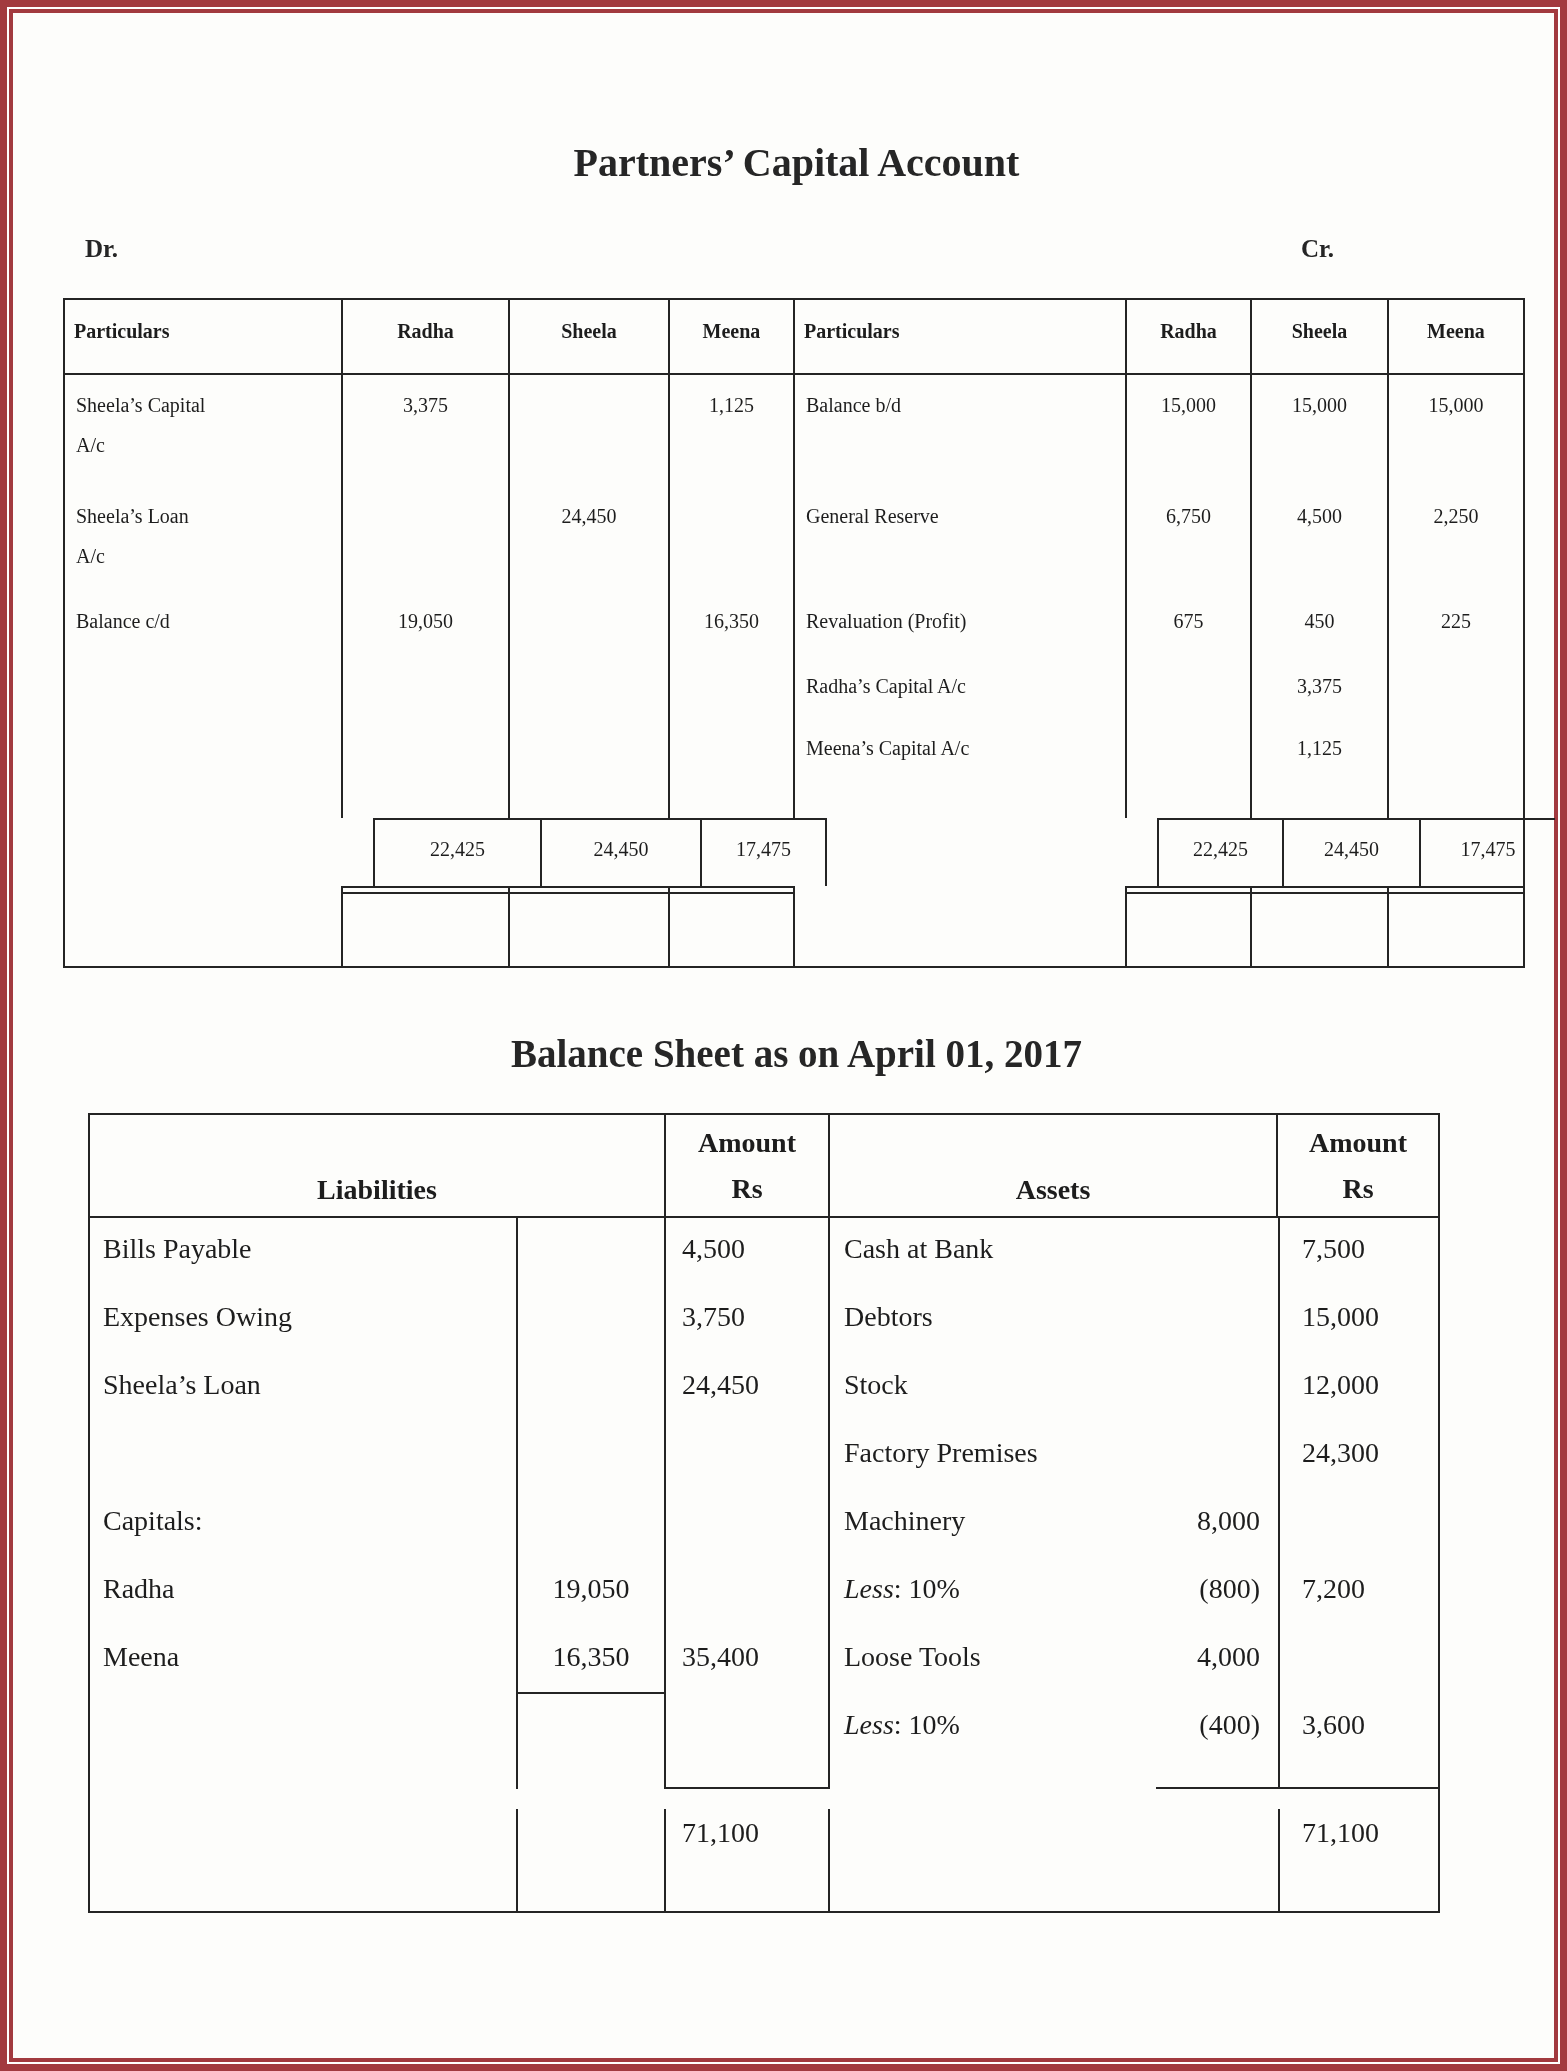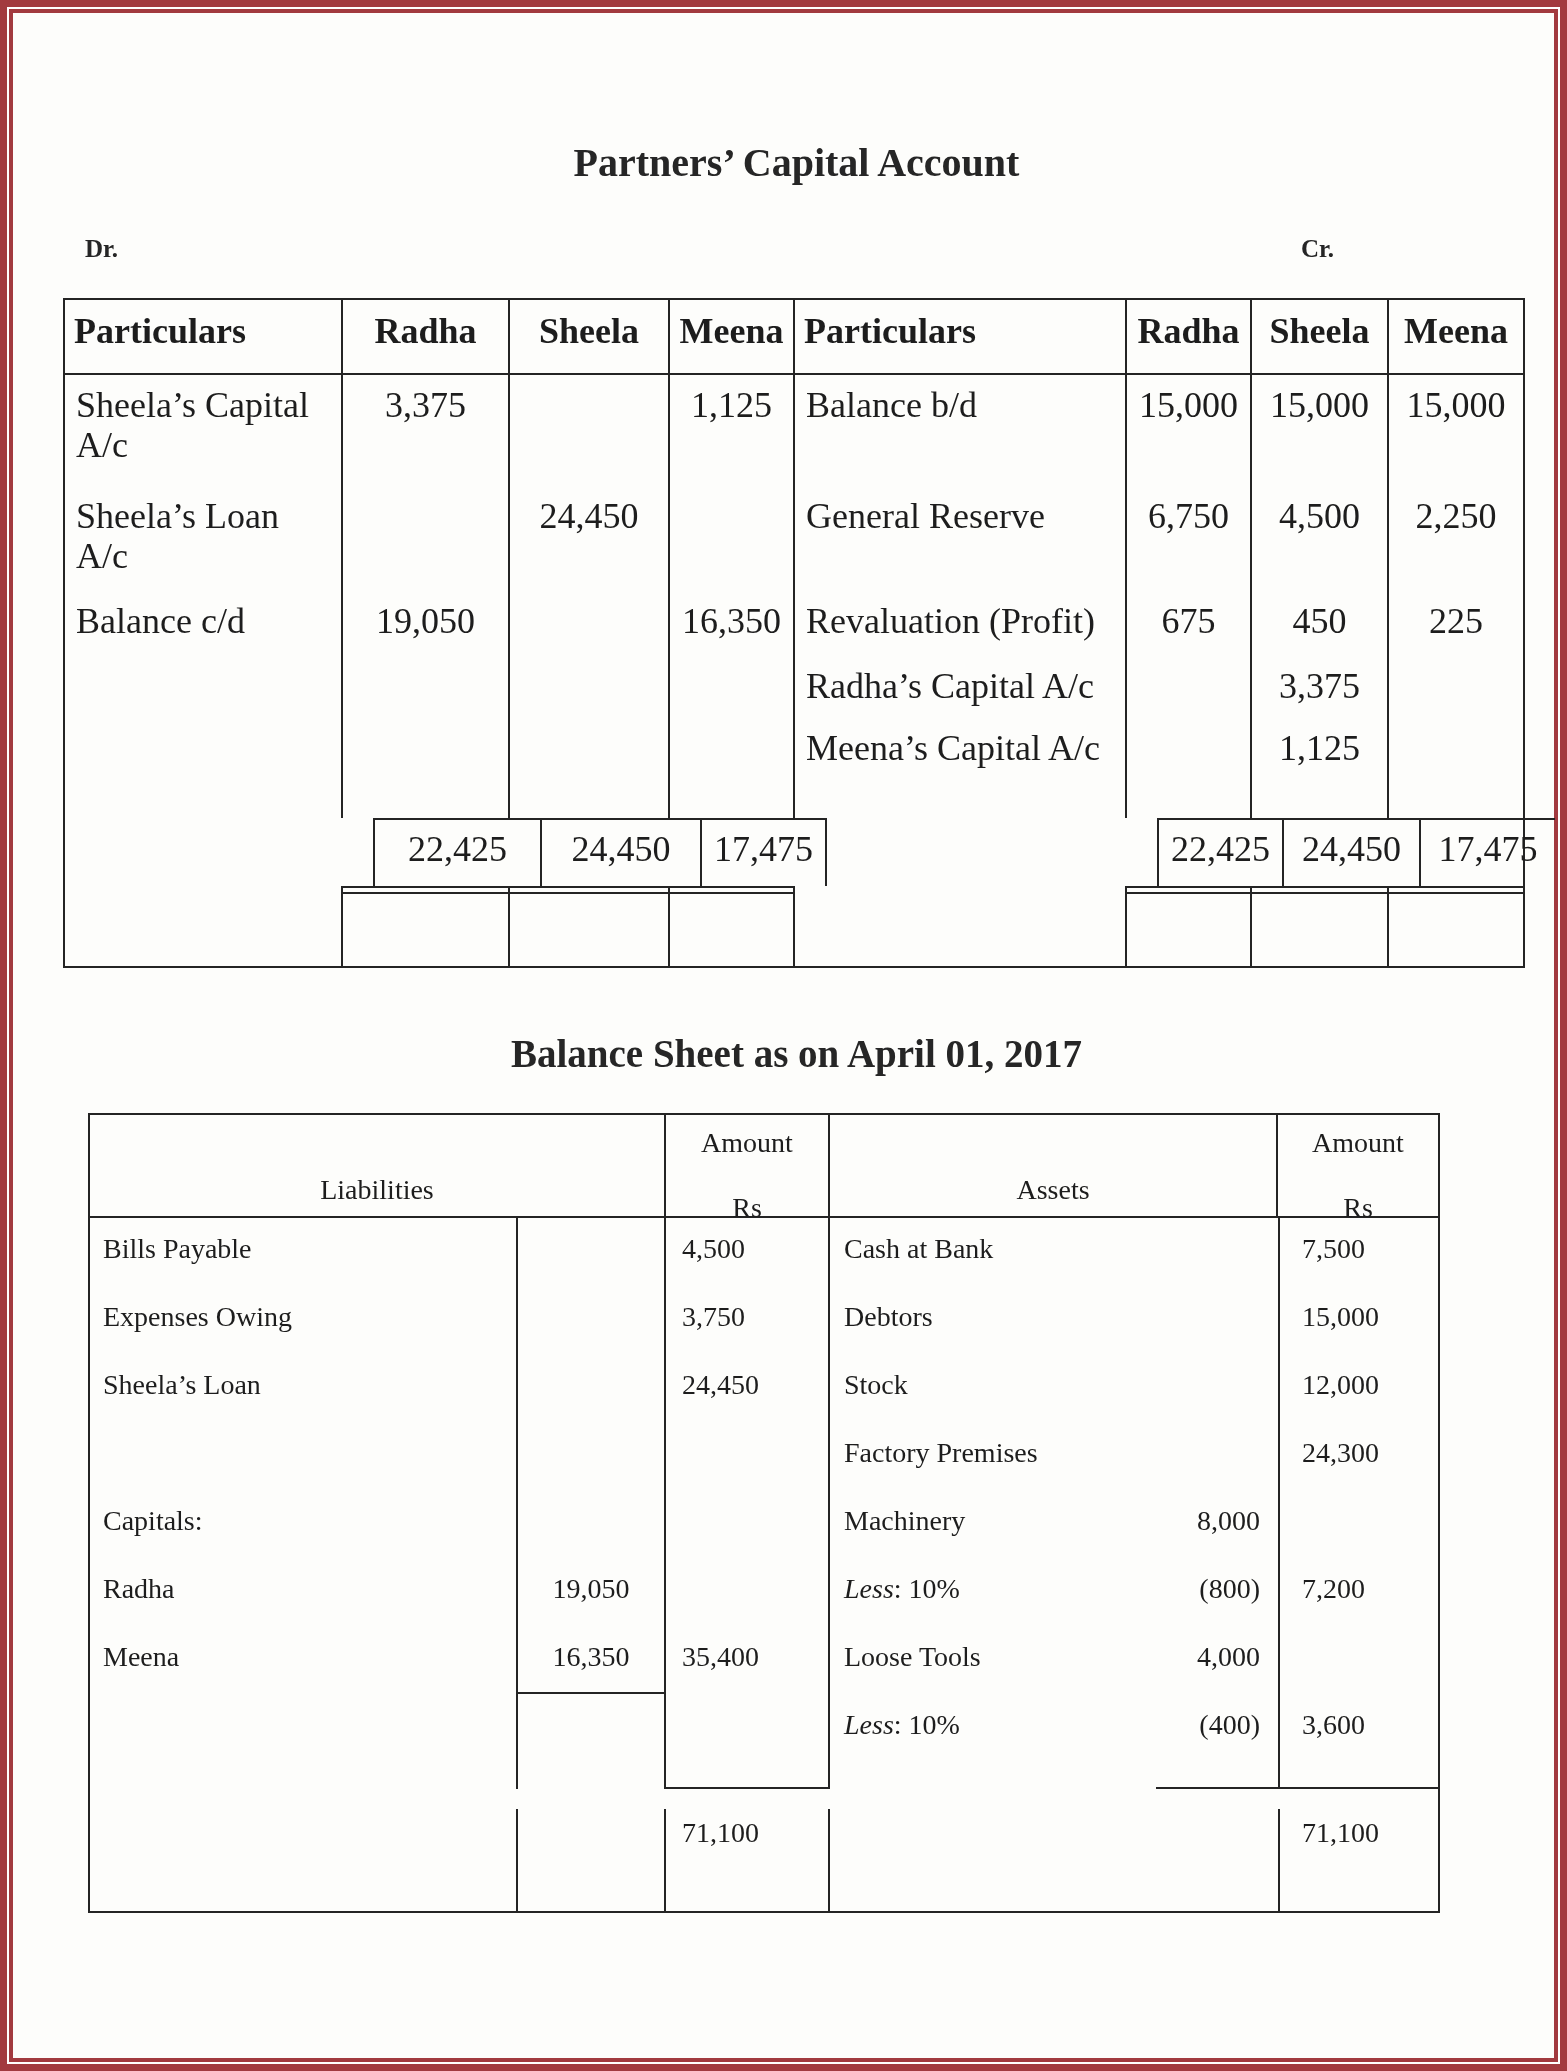--- a/index.html
+++ b/index.html
@@ -20,21 +20,21 @@
   #t1-title { top:126px; font-size:40px; }
   #t2-title { top:1018px; font-size:39px; }
 
   .side-label { position:absolute; font-weight:bold; font-size:25px; color:#262626; }
   #dr-label { left:72px;  top:222px; }
   #cr-label { left:1288px; top:222px; }
 
   
   .t1 { position:absolute; left:50px; top:285px; width:1462px; height:670px;
         border:2px solid #242424; display:flex; flex-direction:column;
-        font-size:36px; background:#fdfdfb; }
+        font-size:20px; background:#fdfdfb; }
   .t1r { display:flex; width:100%; }
   .tc  { position:relative; height:100%; border-right:2px solid #242424; }
   .c1{width:278px;} .c2{width:167px;} .c3{width:160px;} .c4{width:125px;}
   .c5{width:332px;} .c6{width:125px;} .c7{width:137px;} .c8{width:134px; border-right:none;}
 
   .t1-head  { height:75px; }
   .t1-head .tc { border-bottom:2px solid #242424; }
   .hcell { font-weight:bold; padding-top:15px; text-align:center; line-height:32px; }
   .hcell.left { text-align:left; padding-left:9px; }
 
@@ -51,22 +51,22 @@
   .dl { border-top:2px solid #242424; border-bottom:2px solid #242424; }
 
   .t1-empty { flex:1; }
 
   
   .t2 { position:absolute; left:75px; top:1100px; width:1352px; height:800px;
         border:2px solid #242424; display:flex; flex-direction:column;
         font-size:28px; background:#fdfdfb; }
   .bsr { display:flex; width:100%; height:68px; }
   .bs-head { height:103px; }
-  .bh { height:100%; border-bottom:2px solid #242424; font-weight:normal;
-        display:flex; flex-direction:column; align-items:center;gap:19px; }
+  .bh { height:100%; border-bottom:2px solid #242424; font-weight:bold;
+        display:flex; flex-direction:column; align-items:center; }
   .bhL  { width:576px; border-right:2px solid #242424; justify-content:flex-end; padding-bottom:10px; }
   .bhA  { width:164px; border-right:2px solid #242424; padding-top:5px; line-height:46px; }
   .bhAs { width:448px; border-right:2px solid #242424; justify-content:flex-end; padding-bottom:10px; }
   .bhA2 { flex:1; padding-top:5px; line-height:46px; }
 
   .bc { height:100%; padding-top:13px; line-height:36px; }
   .bc1{ width:428px; border-right:2px solid #242424; padding-left:13px; }
   .bc2{ width:148px; border-right:2px solid #242424; text-align:center; }
   .bc3{ width:164px; border-right:2px solid #242424; padding-left:16px; }
   .bc4{ width:326px; padding-left:14px; }

